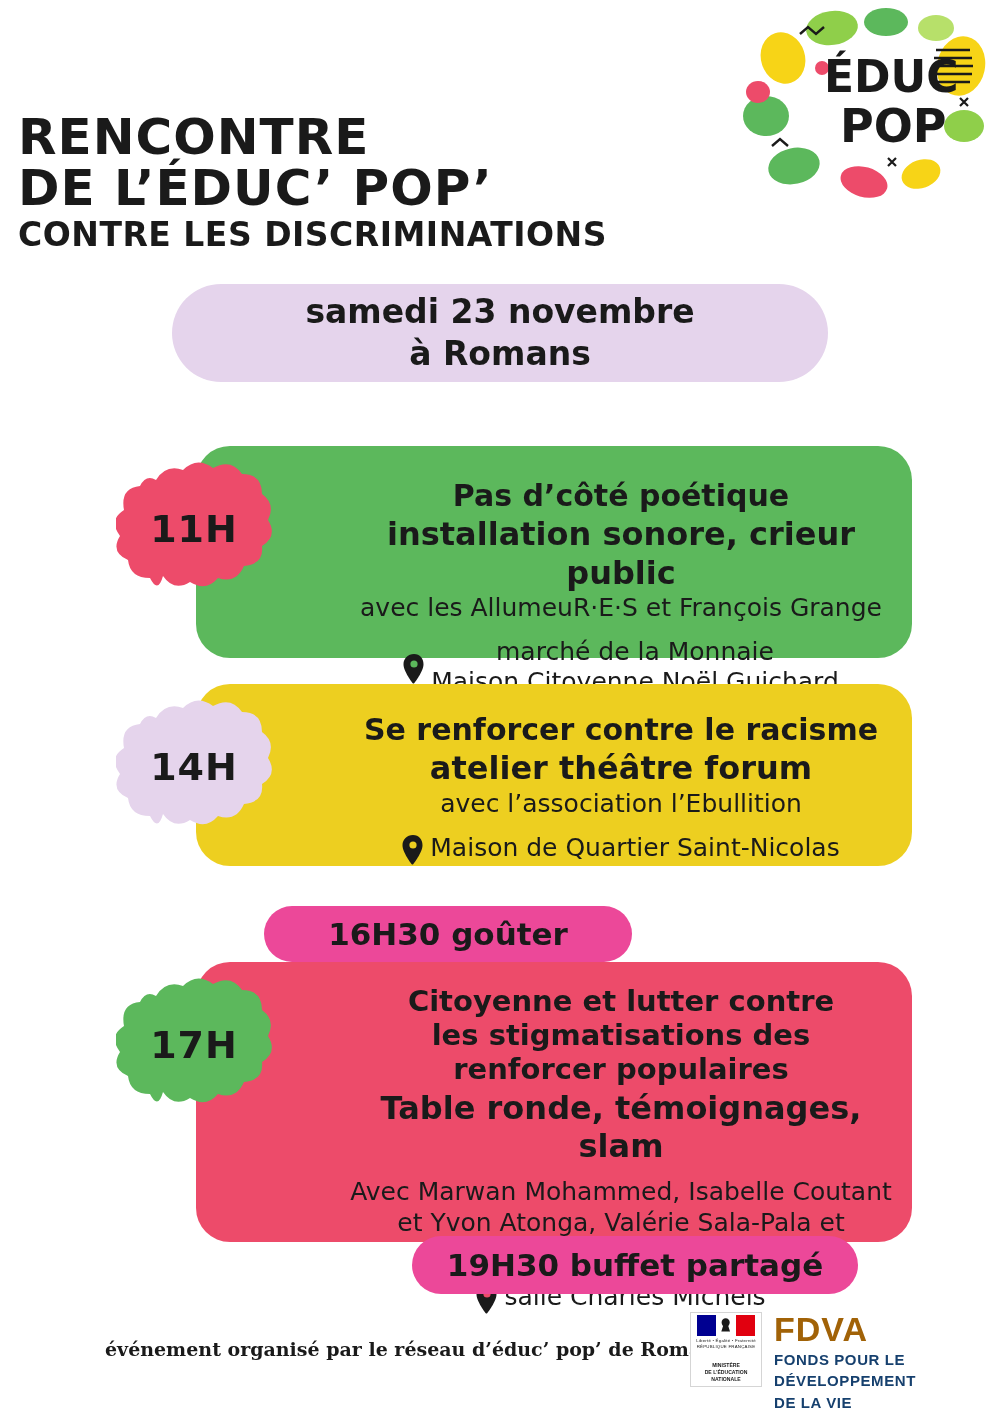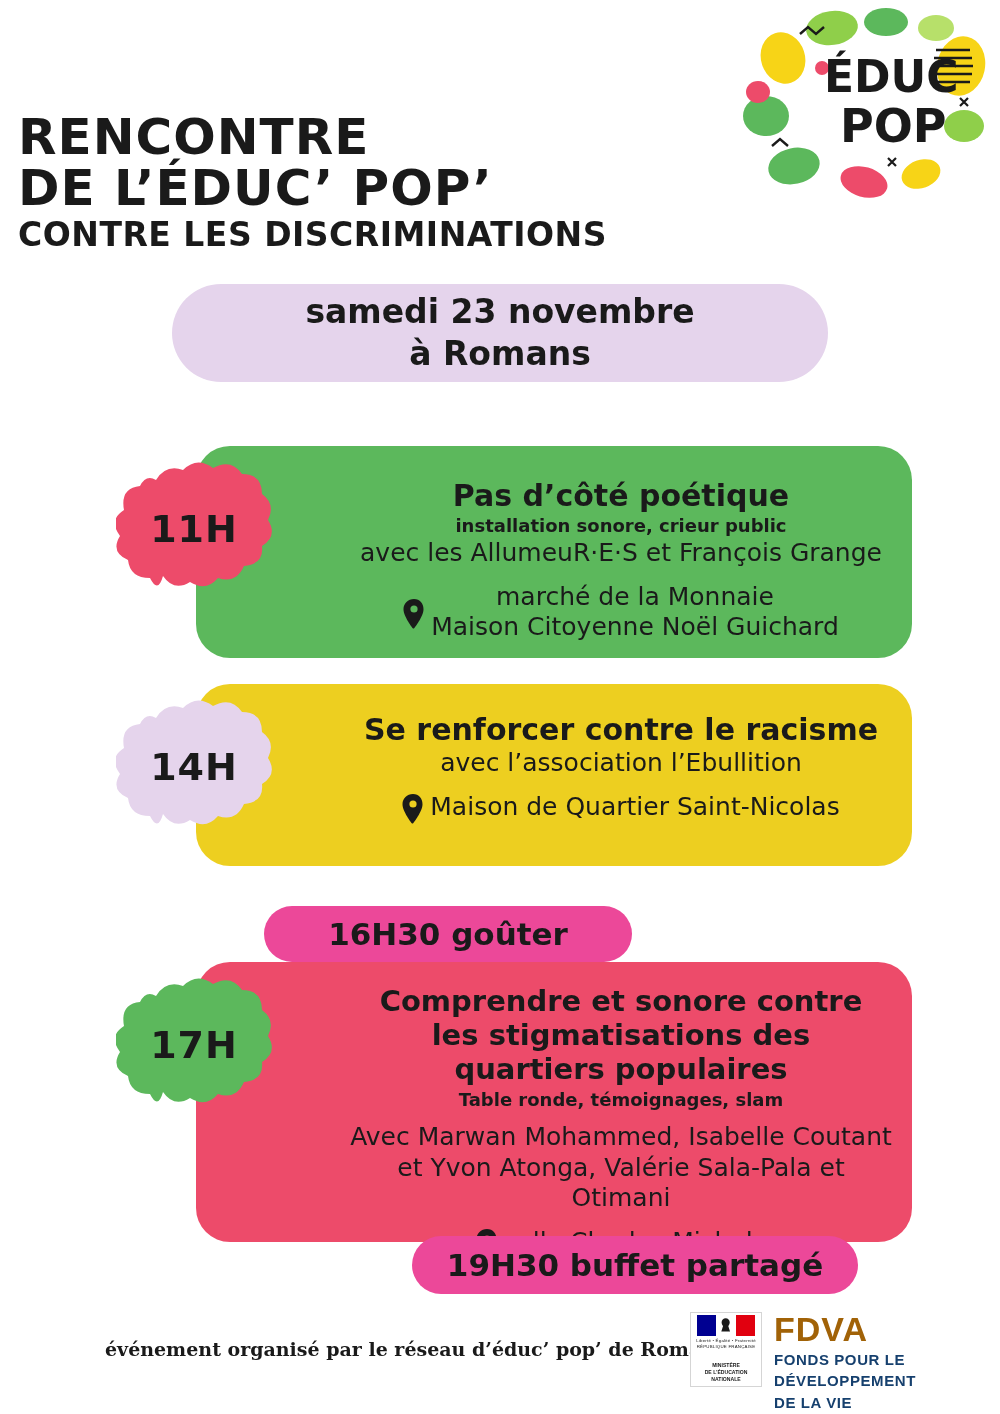--- a/index.html
+++ b/index.html
@@ -94,21 +94,21 @@
   }
   .card-title {
     font-weight: bold;
     font-size: 30px;
     line-height: 1.18;
     color: #1a1a1a;
   }
   .card-title.small { font-size: 29px; }
   .card-sub {
     font-weight: bold;
-    font-size: 18px;
+    font-size: 32px;
     line-height: 1.2;
     color: #1a1a1a;
     margin-top: 2px;
   }
   .card-with {
     font-weight: normal;
     font-size: 25px;
     line-height: 1.2;
     color: #1a1a1a;
     margin-top: 1px;
@@ -311,20 +311,21 @@
 <div class="blob" style="left:116px; top:462px; width:156px; height:134px;">
   <svg width="156" height="134" viewBox="0 0 156 134">
     <path d="M40 18q10-16 27-10 14-14 30-2 18-10 29 6 20 0 20 20 14 10 6 26 10 16-6 26 2 18-18 20-8 18-26 12-12 14-28 4-16 10-27-6Q42 132 34 116 14 116 12 98-6 90 4 74-8 58 8 48 4 26 24 24q6-12 16-6z" fill="#ed4b6a"></path>
   </svg>
   <span class="blob-label">11H</span>
 </div>
 
 <div class="card card-yellow" style="left:196px; top:684px; width:716px; height:182px;">
   <div class="card-body" style="padding-top:28px;">
     <div class="card-title">Se renforcer contre le racisme</div>
+    <div class="card-sub">atelier théâtre forum</div>
     <div class="card-with">avec l’association l’Ebullition</div>
     <div class="card-place">
       <span class="pin">
         <svg width="22" height="30" viewBox="0 0 22 30">
             <path d="M11 0C5 0 0.5 4.4 0.5 10.2c0 7.3 9 18.6 9.4 19.1.3.4.9.4 1.2 0 .4-.5 9.4-11.8 9.4-19.1C20.5 4.4 17 0 11 0z" fill="#1a1a1a"></path>
             <circle cx="11" cy="10" r="3.6" fill="#edcf20"></circle>
           </svg>
       </span>
       <span class="place-text">Maison de Quartier Saint-Nicolas</span>
     </div>
@@ -336,23 +337,23 @@
   </svg>
   <span class="blob-label">14H</span>
 </div>
 
 <div class="mini-pill" style="left:264px; top:906px; width:368px; height:56px;">
   <span>16H30 goûter</span>
 </div>
 
 <div class="card card-pink" style="left:196px; top:962px; width:716px; height:280px;">
   <div class="card-body" style="padding-top:22px;">
-    <div class="card-title small">Comprendre et sonore contre</div>
+    <div class="card-title small">Citoyenne et lutter contre</div>
     <div class="card-title small">les stigmatisations des</div>
-    <div class="card-title small">quartiers populaires</div>
+    <div class="card-title small">renforcer populaires</div>
     <div class="card-sub">Table ronde, témoignages, slam</div>
     <div class="card-with" style="margin-top:12px;">Avec Marwan Mohammed, Isabelle Coutant</div>
     <div class="card-with">et Yvon Atonga, Valérie Sala-Pala et Otimani</div>
     <div class="card-place">
       <span class="pin">
         <svg width="22" height="30" viewBox="0 0 22 30">
             <path d="M11 0C5 0 0.5 4.4 0.5 10.2c0 7.3 9 18.6 9.4 19.1.3.4.9.4 1.2 0 .4-.5 9.4-11.8 9.4-19.1C20.5 4.4 17 0 11 0z" fill="#1a1a1a"></path>
             <circle cx="11" cy="10" r="3.6" fill="#ed4b6a"></circle>
           </svg>
       </span>

